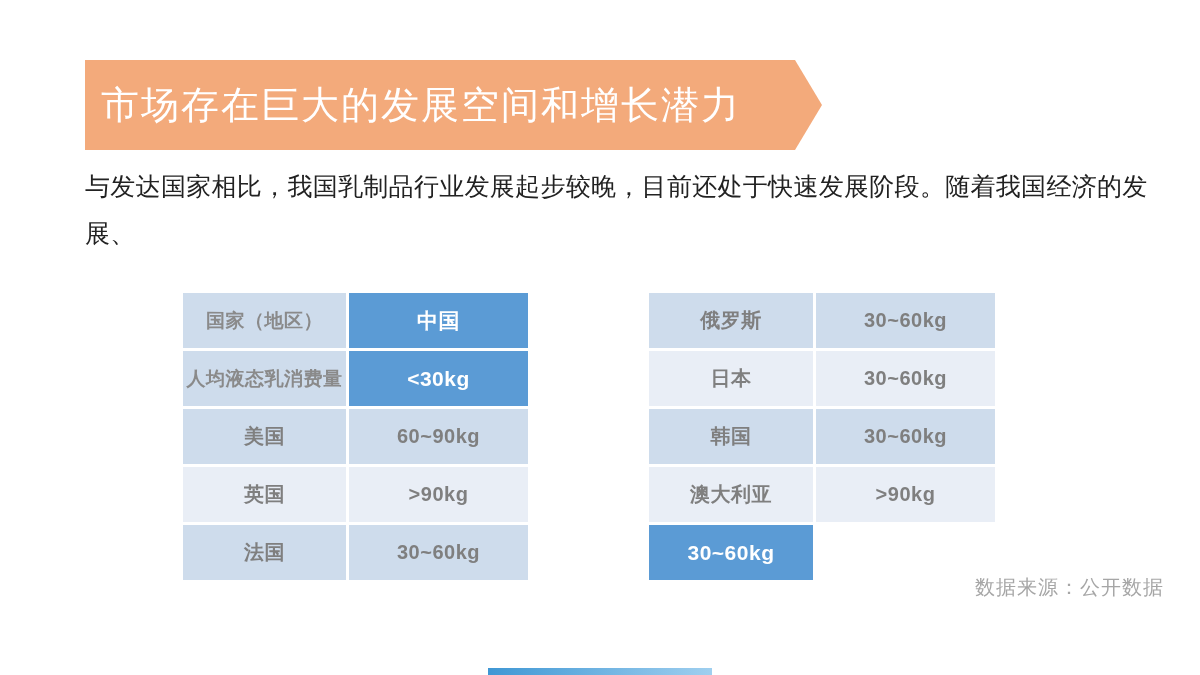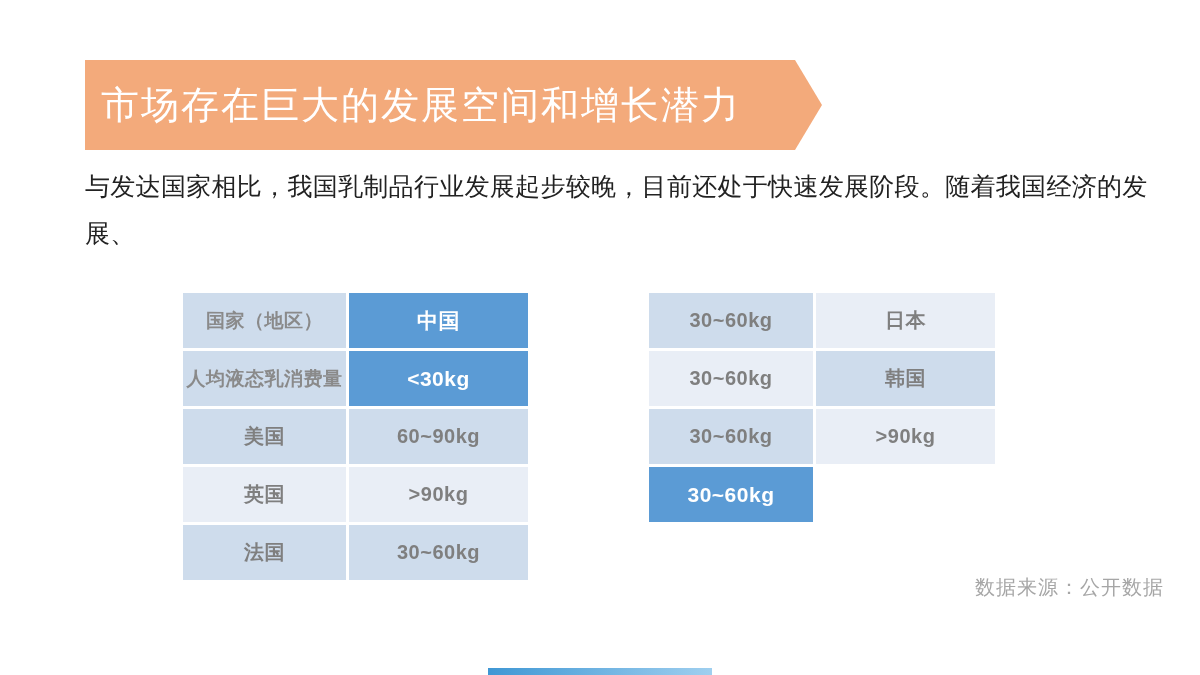--- a/index.html
+++ b/index.html
@@ -114,28 +114,30 @@
     <div class="cell v-medium">60~90kg</div>
 
     <div class="cell v-light">英国</div>
     <div class="cell v-light">&gt;90kg</div>
 
     <div class="cell v-medium">法国</div>
     <div class="cell v-medium">30~60kg</div>
   </div>
 
   <div class="data-table table-right">
+    <div class="cell v-medium">俄罗斯</div>
     <div class="cell v-medium">30~60kg</div>
 
     <div class="cell v-light">日本</div>
     <div class="cell v-light">30~60kg</div>
 
     <div class="cell v-medium">韩国</div>
     <div class="cell v-medium">30~60kg</div>
 
+    <div class="cell v-light">澳大利亚</div>
     <div class="cell v-light">&gt;90kg</div>
 
     <div class="cell v-accent">30~60kg</div>
   </div>
 
   <div class="source-note">数据来源：公开数据</div>
 
   <div class="footer-bar"></div>
 
 </div>

